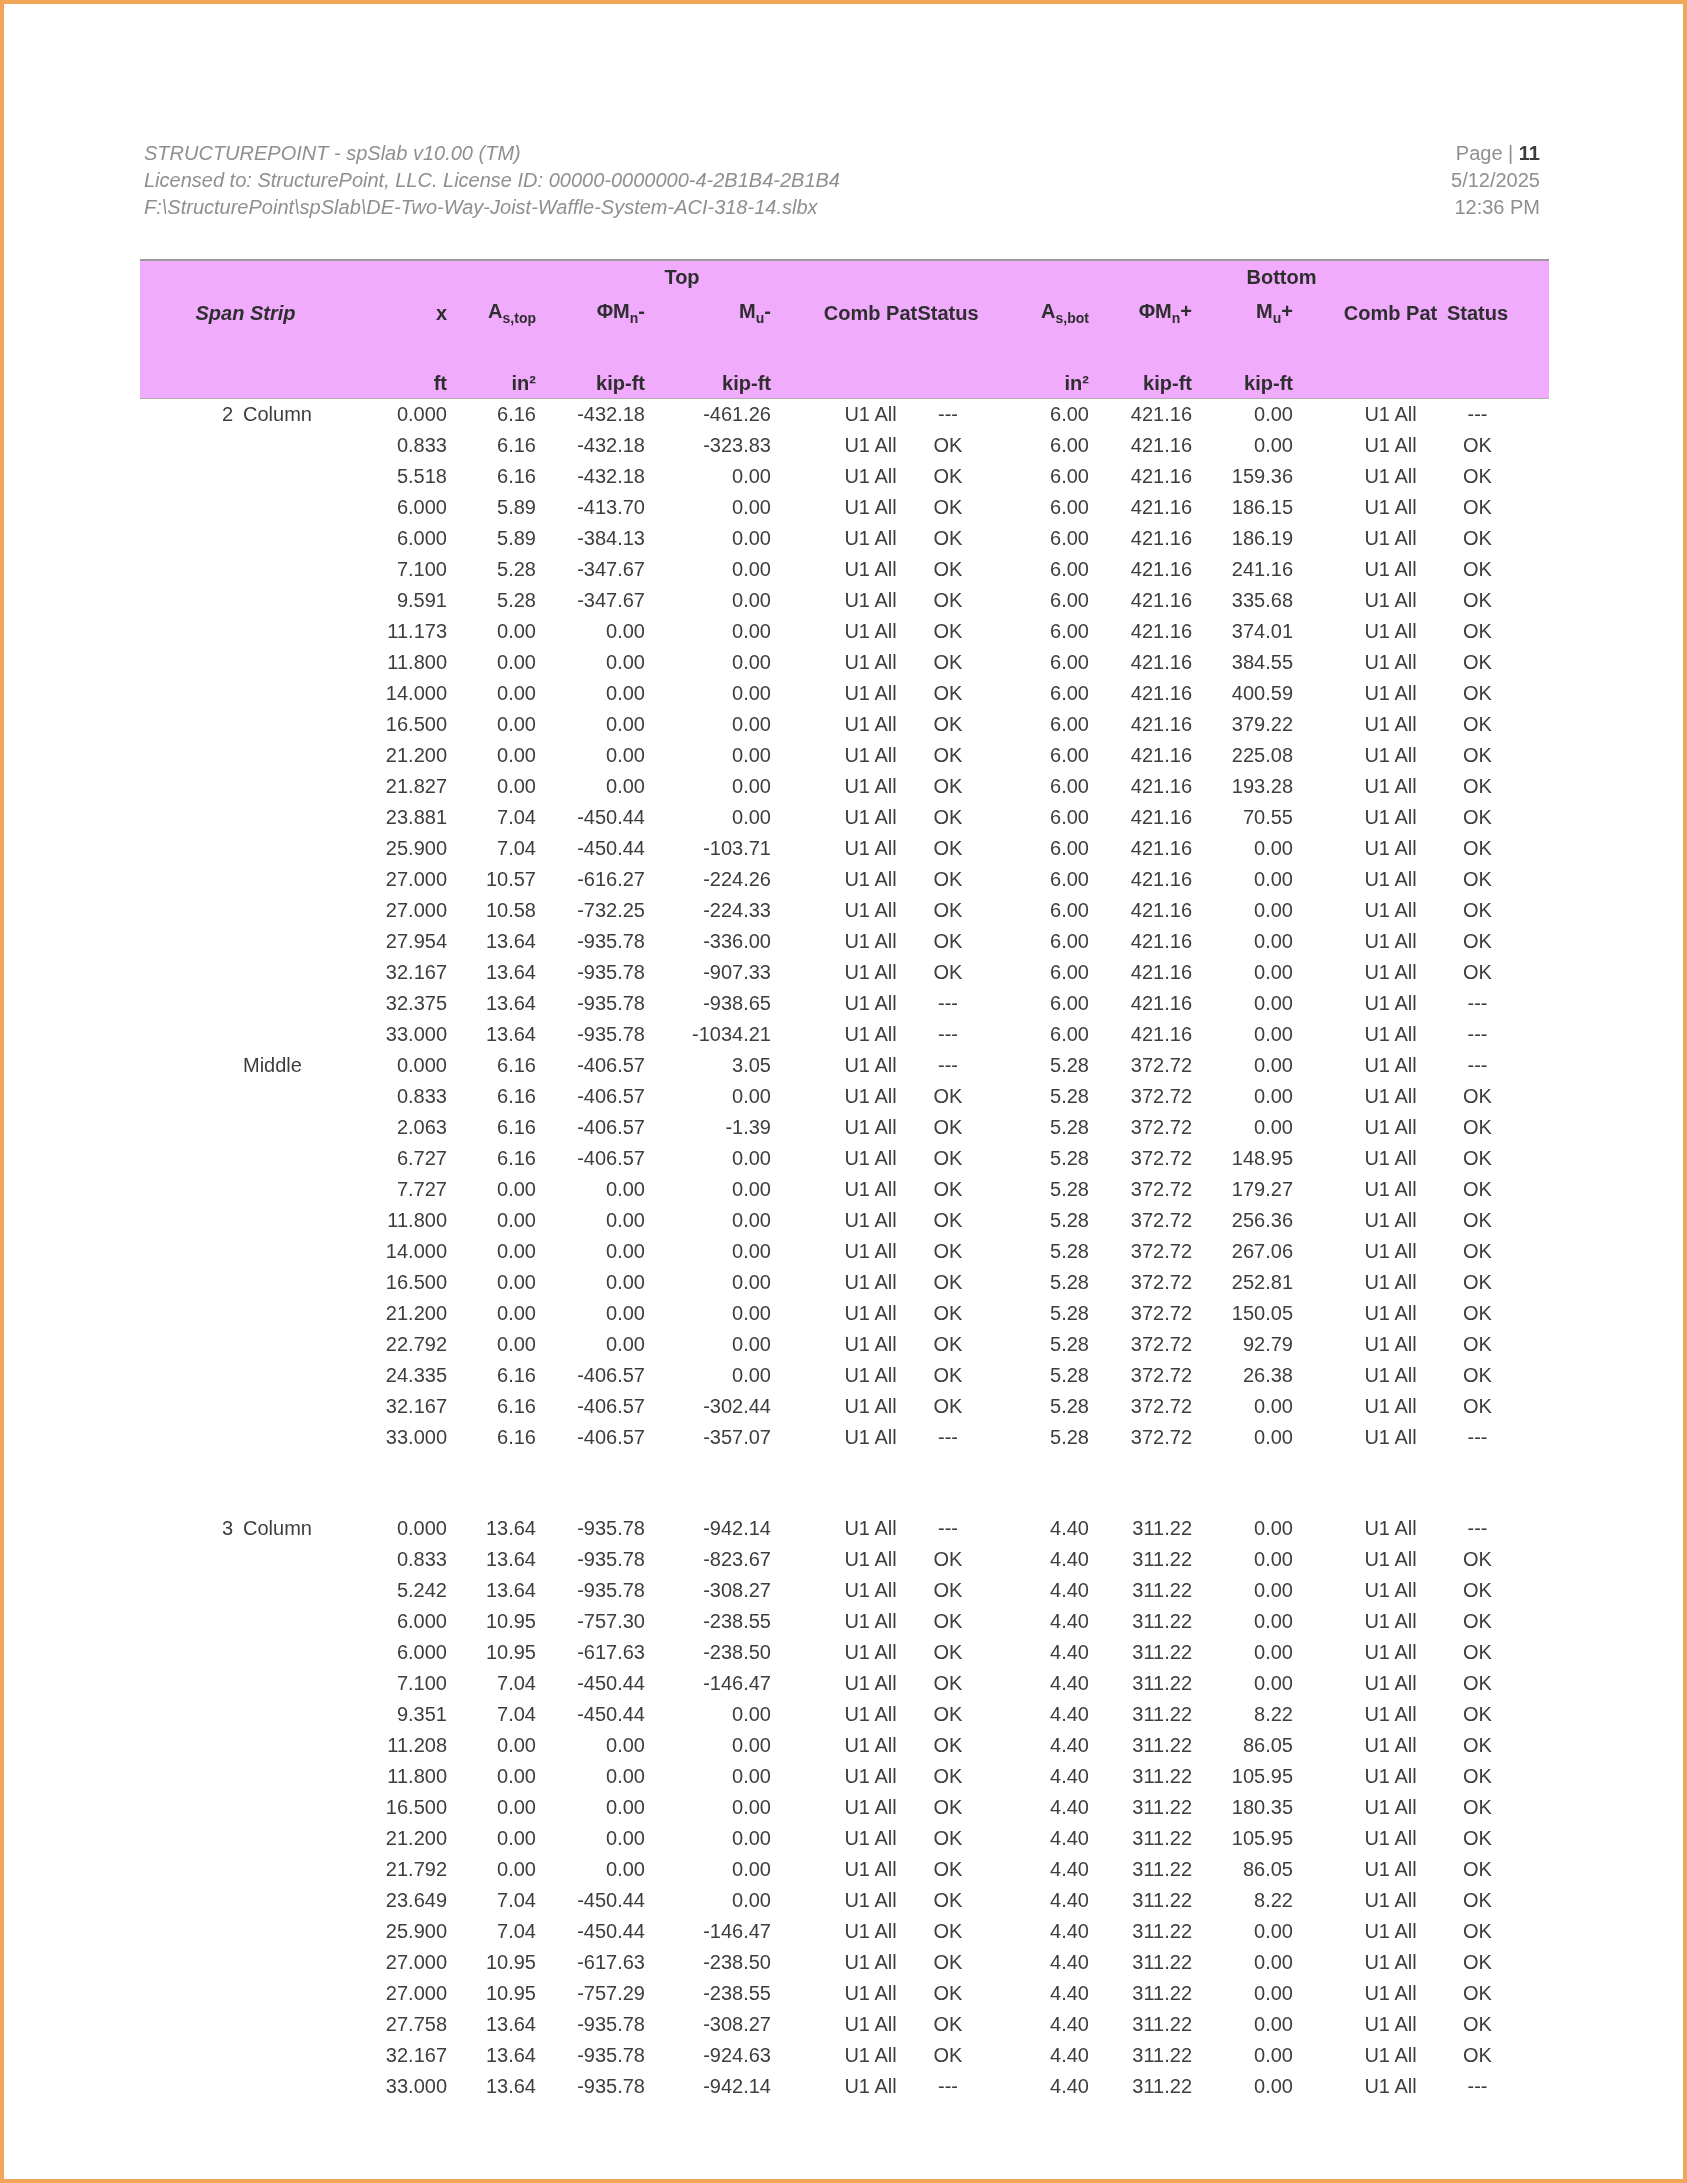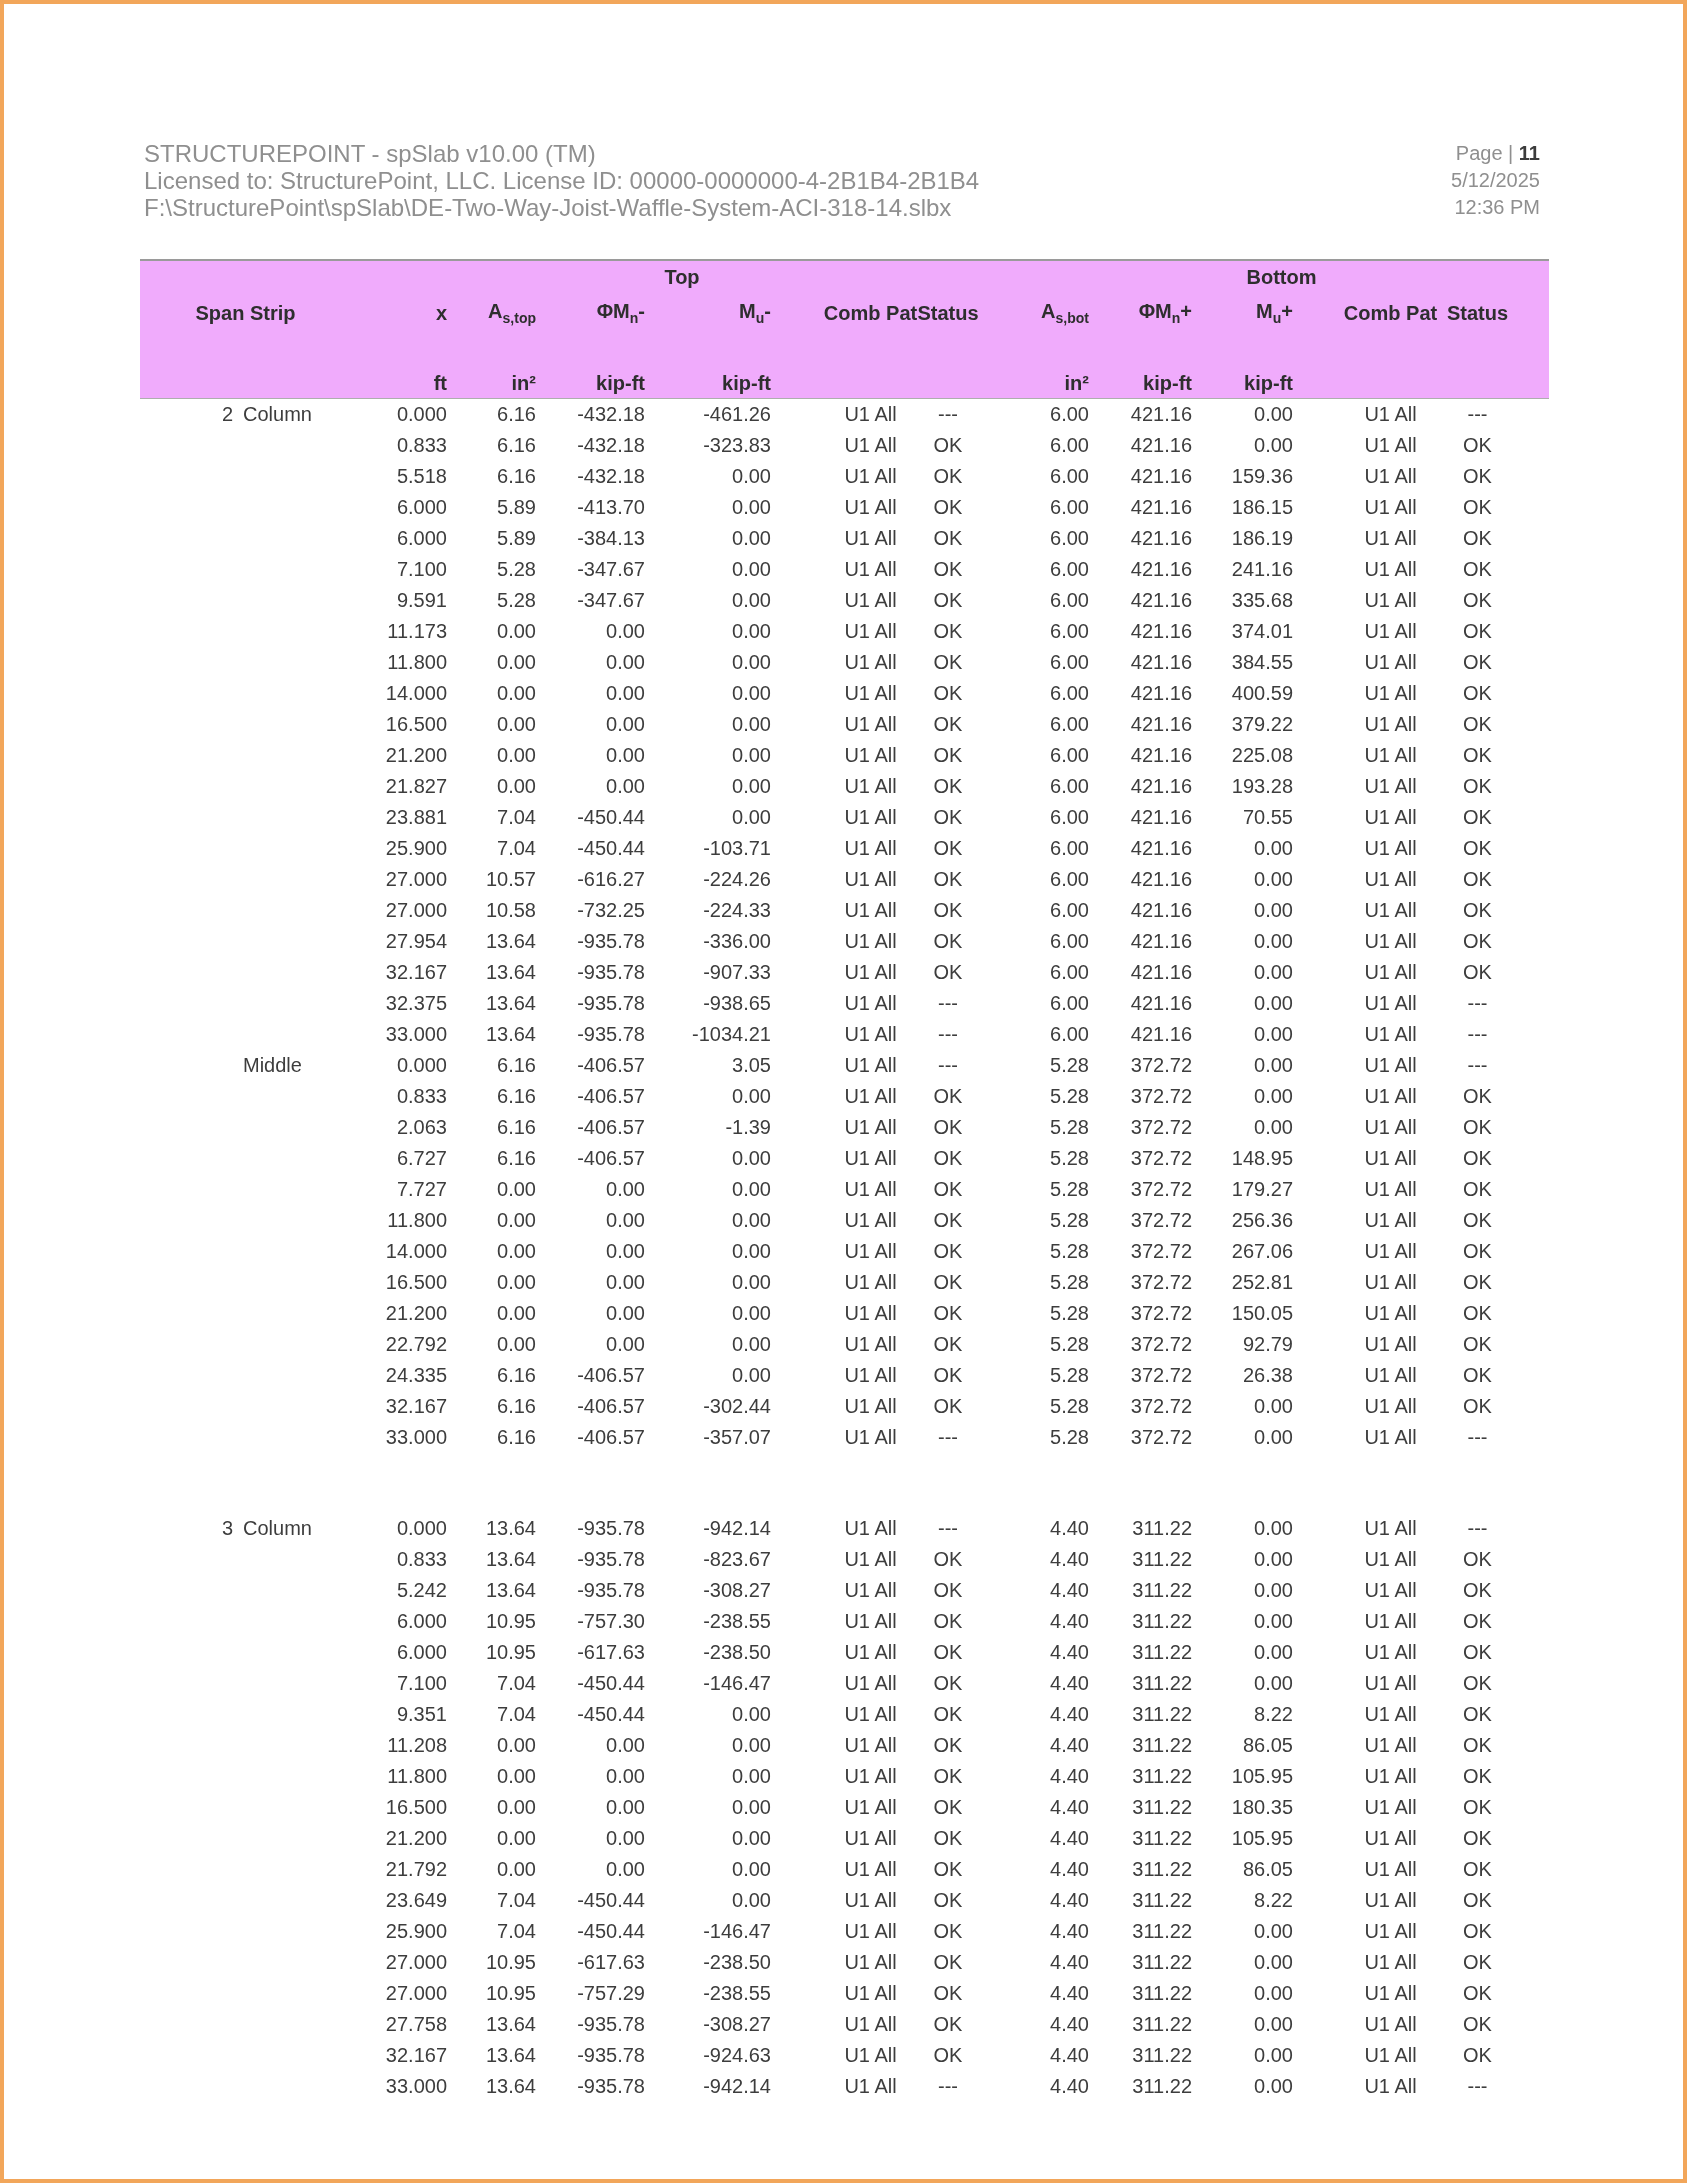--- a/index.html
+++ b/index.html
@@ -1,36 +1,36 @@
 <!DOCTYPE html>
 <html style="font-size:10.6px"><head>
 <meta charset="utf-8">
 <style>
   html,body{margin:0;padding:0;background:#ffffff;}
   body{width:1687px;height:2183px;position:relative;font-family:"Liberation Sans", sans-serif;}
   .page{position:absolute;left:0;top:0;width:1687px;height:2183px;box-sizing:border-box;
         border:4.6px solid #F2A65A;background:#ffffff;}
   
-  .meta{position:absolute;left:140px;top:136px;color:#8f8f8f;font-size:24px;line-height:27px;white-space:nowrap;}
+  .meta{position:absolute;left:140px;top:136px;color:#8f8f8f;font-size:20px;line-height:27px;white-space:nowrap;font-style:italic;}
   .meta-right{position:absolute;right:143px;top:136px;color:#8f8f8f;font-size:20px;line-height:27px;text-align:right;white-space:nowrap;}
   .pagenum{color:#3c3c3c;font-weight:bold;}
   
   .tbl{position:absolute;left:136px;top:255px;width:1409px;}
   .thead{background:#f0abfc;border-top:2.6px solid #9a9a9a;border-bottom:1.3px solid #aeaeae;box-sizing:border-box;}
   .vline{position:absolute;top:0;width:1.3px;background:#b0b0b0;z-index:3;}
   .vline.v1{left:208px;}
   .vline.v2{left:875px;}
   .grid{display:grid;grid-template-columns:93px 118px 96px 89px 109px 126px 50px 99px 56px 40px 73px 103px 101px 48px 99px 75px 35px;align-items:center;}
   .hgroups{display:grid;grid-template-columns:210px 664px 535px;height:32px;align-items:center;}
   .hgroup{font-size:20px;font-weight:bold;color:#2e2e2e;text-align:center;}
   .hlabels{height:40px;}
   .hunits{height:29px;margin-top:36px;}
   .hcell{font-size:20px;font-weight:bold;color:#2e2e2e;white-space:nowrap;}
   .hcell sub{font-size:14px;font-weight:bold;}
-  .spanstrip{grid-column:1 / span 2;display:flex;justify-content:center;}
+  .spanstrip{grid-column:1 / span 2;display:flex;justify-content:center;font-style:italic;}
   .r{text-align:right;}
   .ctr{display:flex;justify-content:center;align-items:center;}
   .trow{height:31px;}
   .cell{font-size:20px;color:#3d3d3d;white-space:nowrap;}
   .cell.strip{padding-left:10px;}
   .gap{height:60px;}
 </style>
 </head>
 <body>
 

